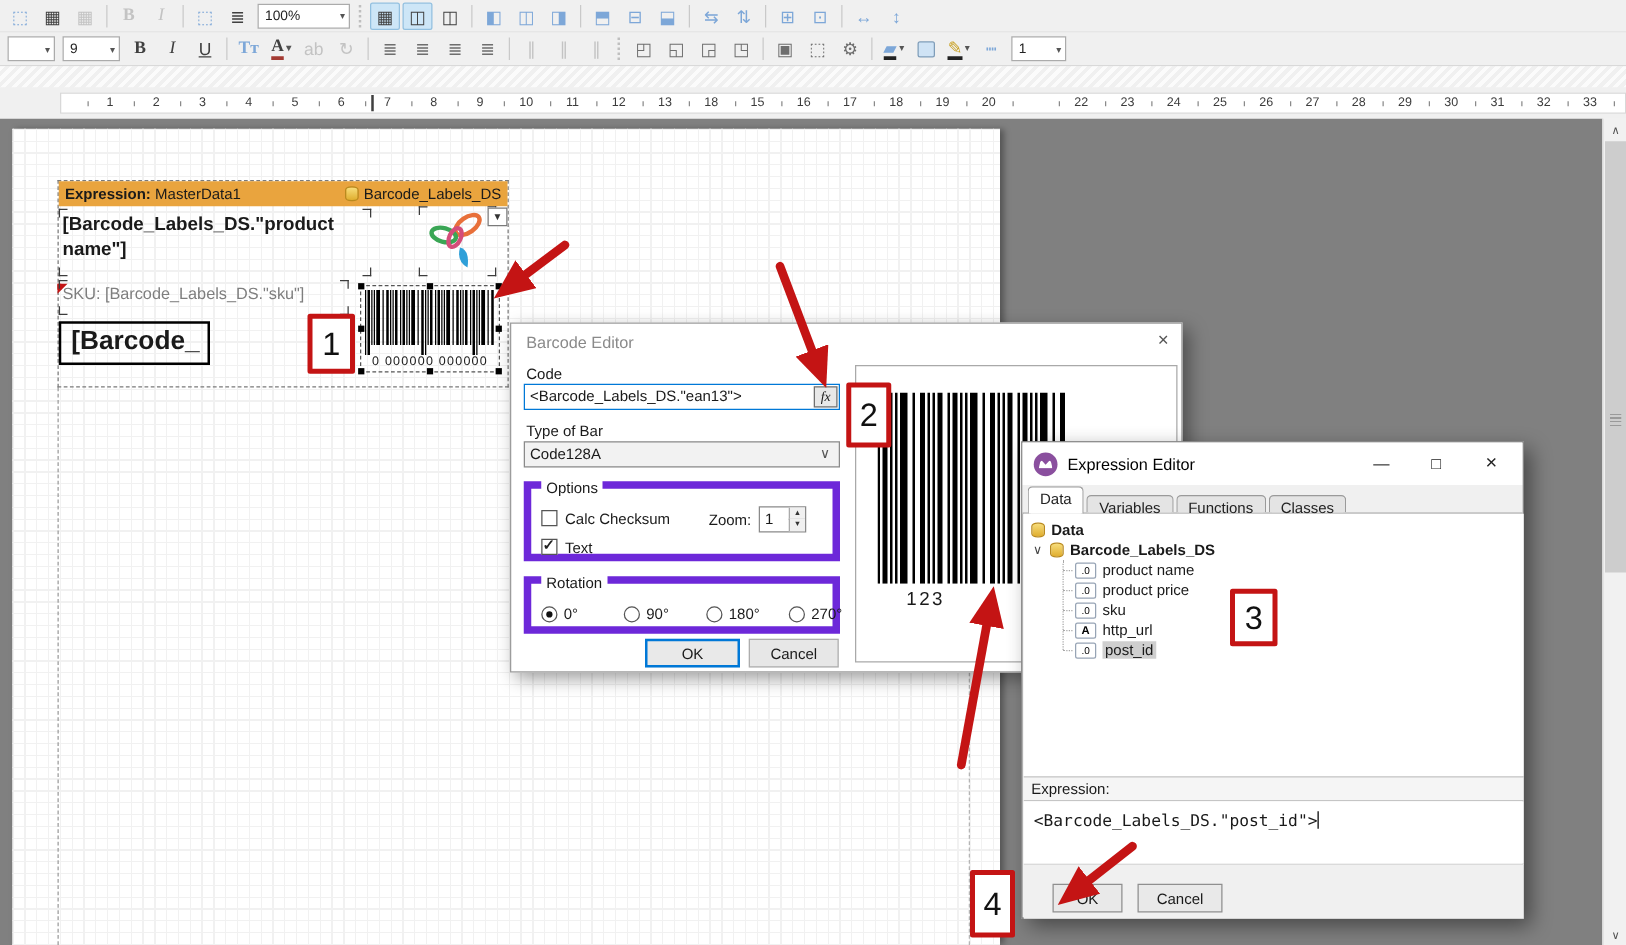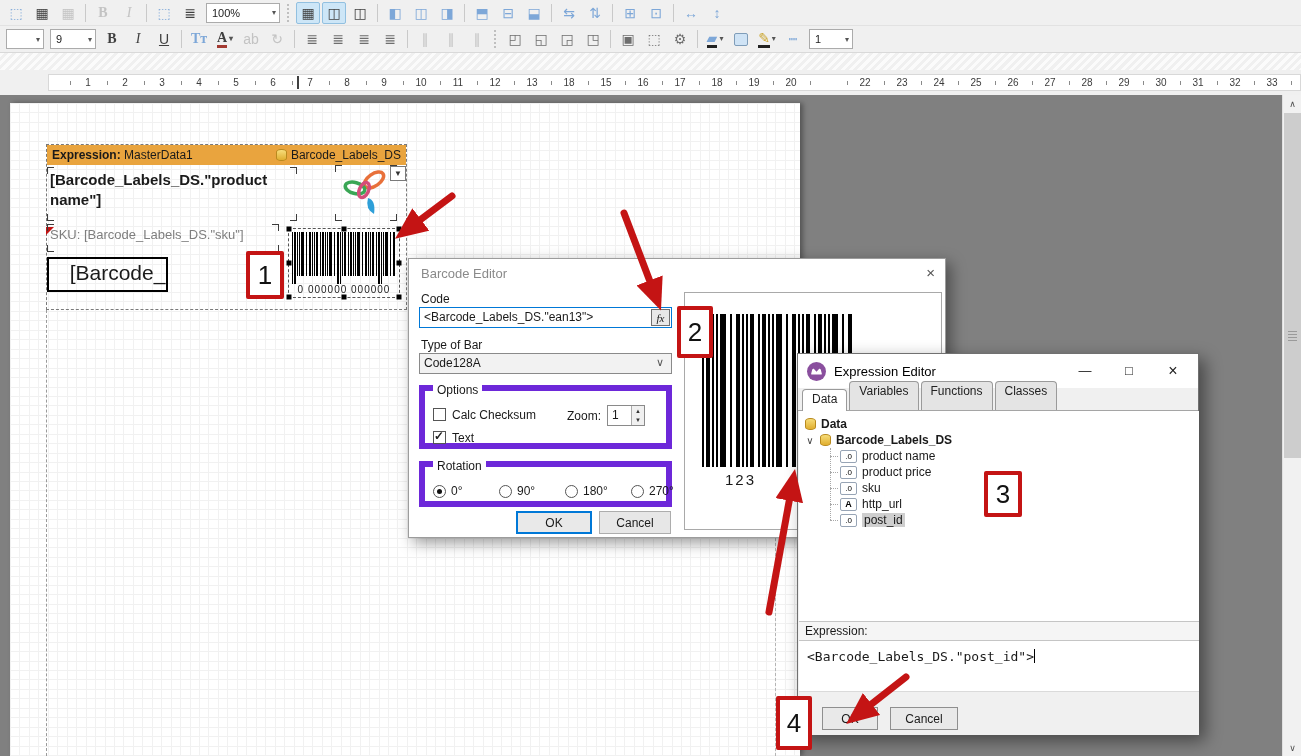--- a/index.html
+++ b/index.html
@@ -65,22 +65,22 @@
   .sel{}
   .cm{position:absolute;width:7px;height:7px;border:0 solid #3c3c3c;pointer-events:none;}
   .cm.tl{left:-3px;top:-3px;border-left-width:1px;border-top-width:1px;}
   .cm.tr{right:-3px;top:-3px;border-right-width:1px;border-top-width:1px;}
   .cm.bl{left:-3px;bottom:-3px;border-left-width:1px;border-bottom-width:1px;}
   .cm.br{right:-3px;bottom:-3px;border-right-width:1px;border-bottom-width:1px;}
   .o-prodname{left:50px;top:170px;width:244px;height:48px;font-size:15px;font-weight:bold;line-height:1.3;}
   .o-sku{left:50px;top:227px;width:226px;height:22px;font-size:13px;color:#7e7e7e;}
   .redflag{position:absolute;left:-4px;top:0;width:0;height:0;border-top:5px solid #c21414;border-right:5px solid transparent;
            border-bottom:3px solid transparent;border-left:3px solid #c21414;}
-  .o-bartext{left:47px;top:257px;width:121px;height:35px;border:2px solid #000;font-size:21px;font-weight:400;
-             padding:2px 0 0 20px;overflow:hidden;white-space:nowrap;text-align:center;}
+  .o-bartext{left:47px;top:257px;width:121px;height:35px;border:2px solid #000;font-size:21px;font-weight:700;
+             padding:2px 0 0 8px;overflow:hidden;white-space:nowrap;}
   .o-barcode{left:288px;top:228px;width:112px;height:70px;border:1px dashed #555;}
   .barbox{position:absolute;overflow:hidden;}
   .barbox i{position:absolute;top:0;background:#000;display:block;}
   .bb-band{left:3px;top:3px;width:104px;height:54px;}
   .o-barcode .digits{position:absolute;left:0;bottom:2px;width:100%;text-align:center;font-size:10px;letter-spacing:1px;background:transparent;}
   .hd{position:absolute;width:5px;height:5px;background:#000;transform:translate(-50%,-50%);}
   .o-logo{left:338px;top:168px;width:56px;height:50px;}
   .smarttag{position:absolute;left:390px;top:166px;width:16px;height:15px;background:#fff;border:1px solid #7a7a7a;
             font-size:8px;display:flex;align-items:center;justify-content:center;color:#333;}
 
@@ -126,21 +126,21 @@
   .xtitle{position:absolute;left:0;top:0;width:100%;height:34px;background:#fff;display:flex;align-items:center;}
   .appico{width:19px;height:19px;border-radius:50%;background:#8a4f9e;margin:0 8px 0 9px;position:relative;flex:none;}
   .appico::after{content:"";position:absolute;left:4px;top:6px;width:11px;height:7px;background:#fff;
                  border-radius:50% 50% 10% 10%;clip-path:polygon(0 100%,15% 0,50% 60%,85% 0,100% 100%);}
   .xtitle .t{font-size:13px;color:#000;}
   .wbtn{position:absolute;top:0;width:38px;height:33px;display:flex;align-items:center;justify-content:center;
         font-size:13px;color:#222;}
   .wb-min{left:268px;} .wb-max{left:312px;} .wb-close{left:356px;font-size:16px;}
   .xtabs{position:absolute;left:0;top:34px;width:100%;height:23px;border-bottom:1px solid #a5a5a5;display:flex;
          align-items:flex-end;padding-left:4px;background:#f0f0f0;}
-  .xtab{height:29px;padding:2px 9px 0;font-size:12px;border:1px solid #9a9a9a;border-bottom:none;
+  .xtab{height:14px;padding:2px 9px 0;font-size:12px;border:1px solid #9a9a9a;border-bottom:none;
         border-radius:4px 4px 0 0;background:#e4e4e4;margin-right:2px;color:#222;}
   .xtab.active{background:#fff;height:22px;margin-bottom:-1px;z-index:2;}
   .xtree{position:absolute;left:1px;top:57px;width:400px;height:210px;background:#fff;overflow:hidden;}
   .trow{position:absolute;height:16px;display:flex;align-items:center;gap:5px;font-size:12px;}
   .trow b{font-weight:bold;}
   .chev{color:#444;font-size:10px;width:10px;text-align:center;}
   .fldico{width:17px;height:13px;border:1px solid #97a4b5;background:#fff;border-radius:2px;font-size:8px;
           display:inline-flex;align-items:center;justify-content:center;color:#000;flex:none;}
   .fldico.str{font-weight:bold;font-size:9px;}
   .trow .sel-bg{background:#cfcfcf;padding:0 2px;}
@@ -166,21 +166,21 @@
 
   
   .ann-svg{position:absolute;left:0;top:0;width:1301px;height:756px;pointer-events:none;z-index:30;}
   .numbox{position:absolute;background:#fff;border:4px solid #C41414;border-radius:2px;z-index:31;
           display:flex;align-items:center;justify-content:center;font-size:26px;color:#111;}
   .nb1{left:246px;top:251px;width:38px;height:48px;}
   .nb2{left:677px;top:306px;width:36px;height:52px;}
   .nb3{left:984px;top:471px;width:38px;height:46px;}
   .nb4{left:776px;top:696px;width:36px;height:54px;}
 
-  .z10{z-index:10;} .z20{z-index:20;}
+  .z10{z-index:10;} .z20{z-index:20;margin-left:20px;}
 </style>
 </head>
 <body>
 
 <div id="app">
 
   <div class="tb tb1" id="tb1">
       <span class="tbtn blue">
         <span class="glyph">⬚</span>
       </span>

